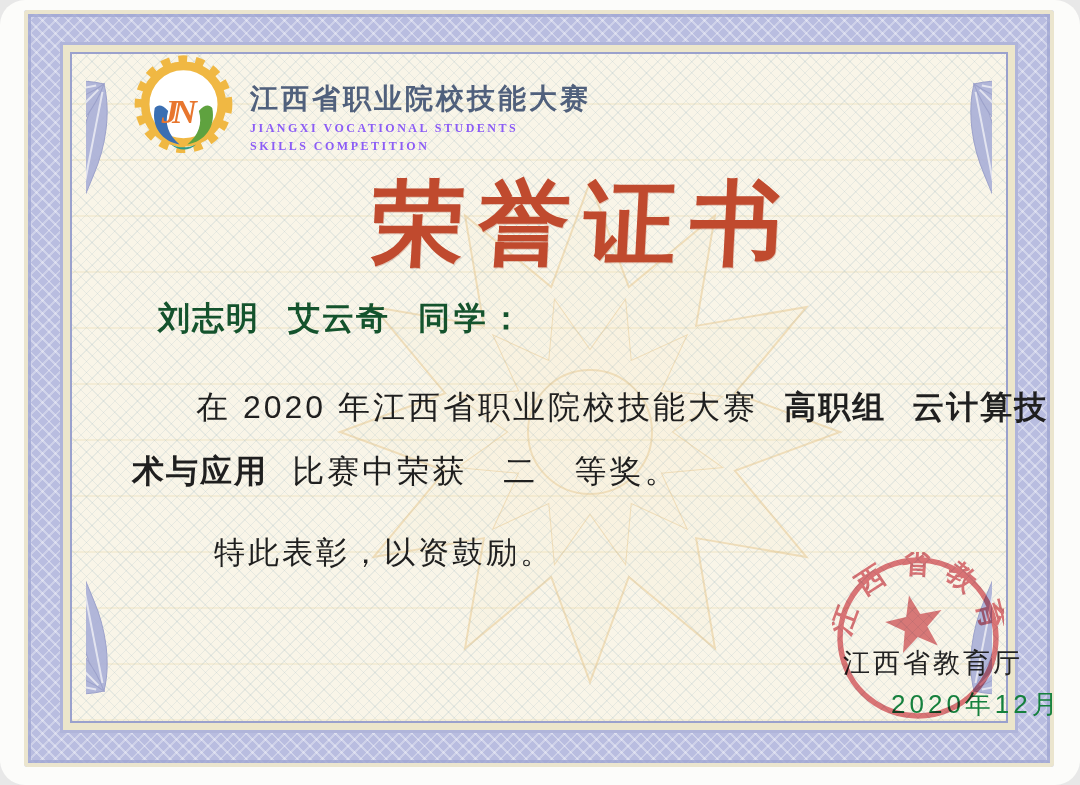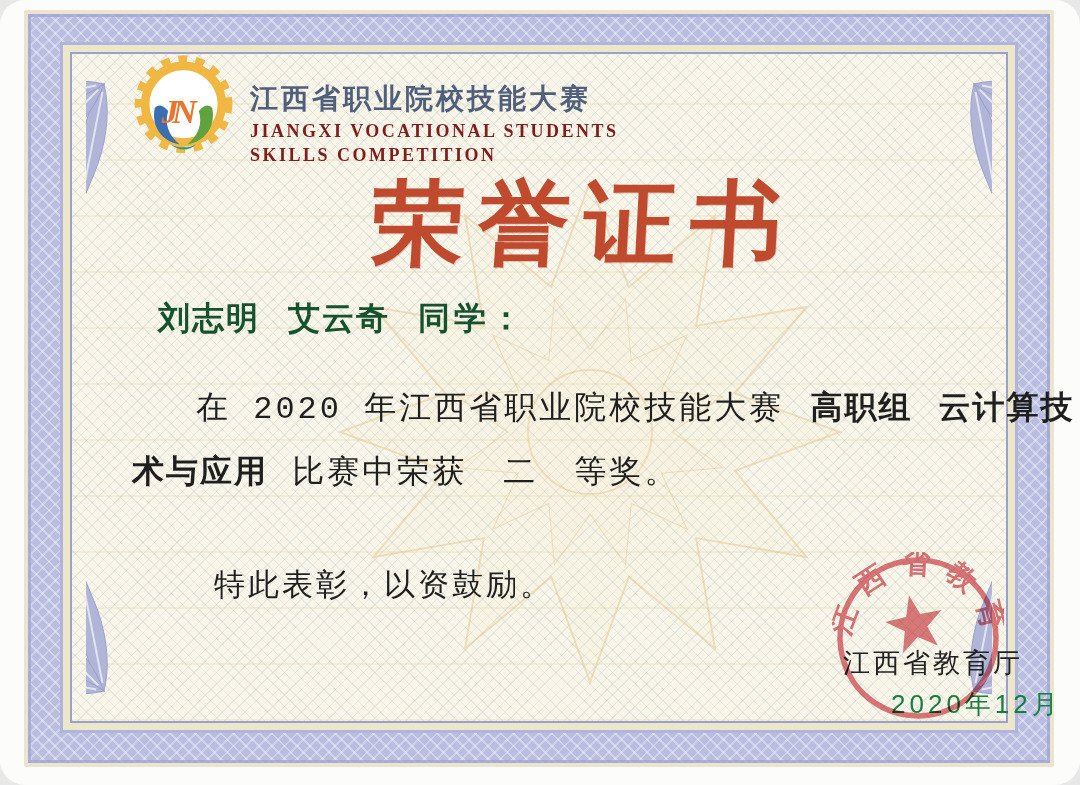--- a/index.html
+++ b/index.html
@@ -37,41 +37,41 @@
   .leaf.bl{left:86px;  bottom:76px; transform:scaleY(-1);}
   .leaf.br{right:88px; bottom:76px; transform:scale(-1,-1);}
   
   .logo{position:absolute; left:126px; top:50px;}
   .org{position:absolute; left:250px; top:80px;}
   .org-cn{
     font-size:28px; font-weight:bold; color:#50607c; letter-spacing:3px;
     font-family:"DejaVu Sans","Liberation Sans",sans-serif;
   }
   .org-en{
-    margin-top:3px; font-size:18px; font-weight:bold; color:#7f1d1d;
+    margin-top:3px; font-size:12px; font-weight:bold; color:#8b5cf6;
     letter-spacing:2.5px; font-family:"Liberation Serif","DejaVu Serif",serif;
   }
   
   .title{
     position:absolute; top:162px; left:0; width:100%; text-align:center;
     padding-left:88px; box-sizing:border-box;
     font-family:"Liberation Serif","DejaVu Serif",serif;
     font-size:92px; font-weight:bold; color:#c04a2e; letter-spacing:14px;
     text-shadow:1px 1px 0 rgba(160,60,30,.25);
     transform:skewX(-3deg);
   }
   
   .names{
     position:absolute; left:158px; top:297px;
     font-size:32px; font-weight:bold; color:#14532d; letter-spacing:2px;
     display:flex; gap:28px;
   }
   .names .suffix{letter-spacing:4px;}
   .bodyline{position:absolute; color:#1f1f1f; font-size:32px; white-space:nowrap;}
-  .serif{font-family:Liberation Mono, monospace; letter-spacing:3px;margin-top:32px;}
+  .serif{font-family:Liberation Sans, sans-serif; letter-spacing:3px;}
   .hei{font-family:"DejaVu Sans","Liberation Sans",sans-serif; font-weight:bold; letter-spacing:2px;}
   .line1{left:196px; top:386px;}
   .line1 .hei{margin-left:16px;}
   .line2{left:132px; top:450px;}
   .line2 .serif{margin-left:14px;}
   .line2 .grade{margin-left:26px; margin-right:12px;}
   .closing{left:214px; top:532px; font-size:31px;}
   
   .issuer-name{
     position:absolute; left:843px; top:645px; font-size:27px; color:#222;

